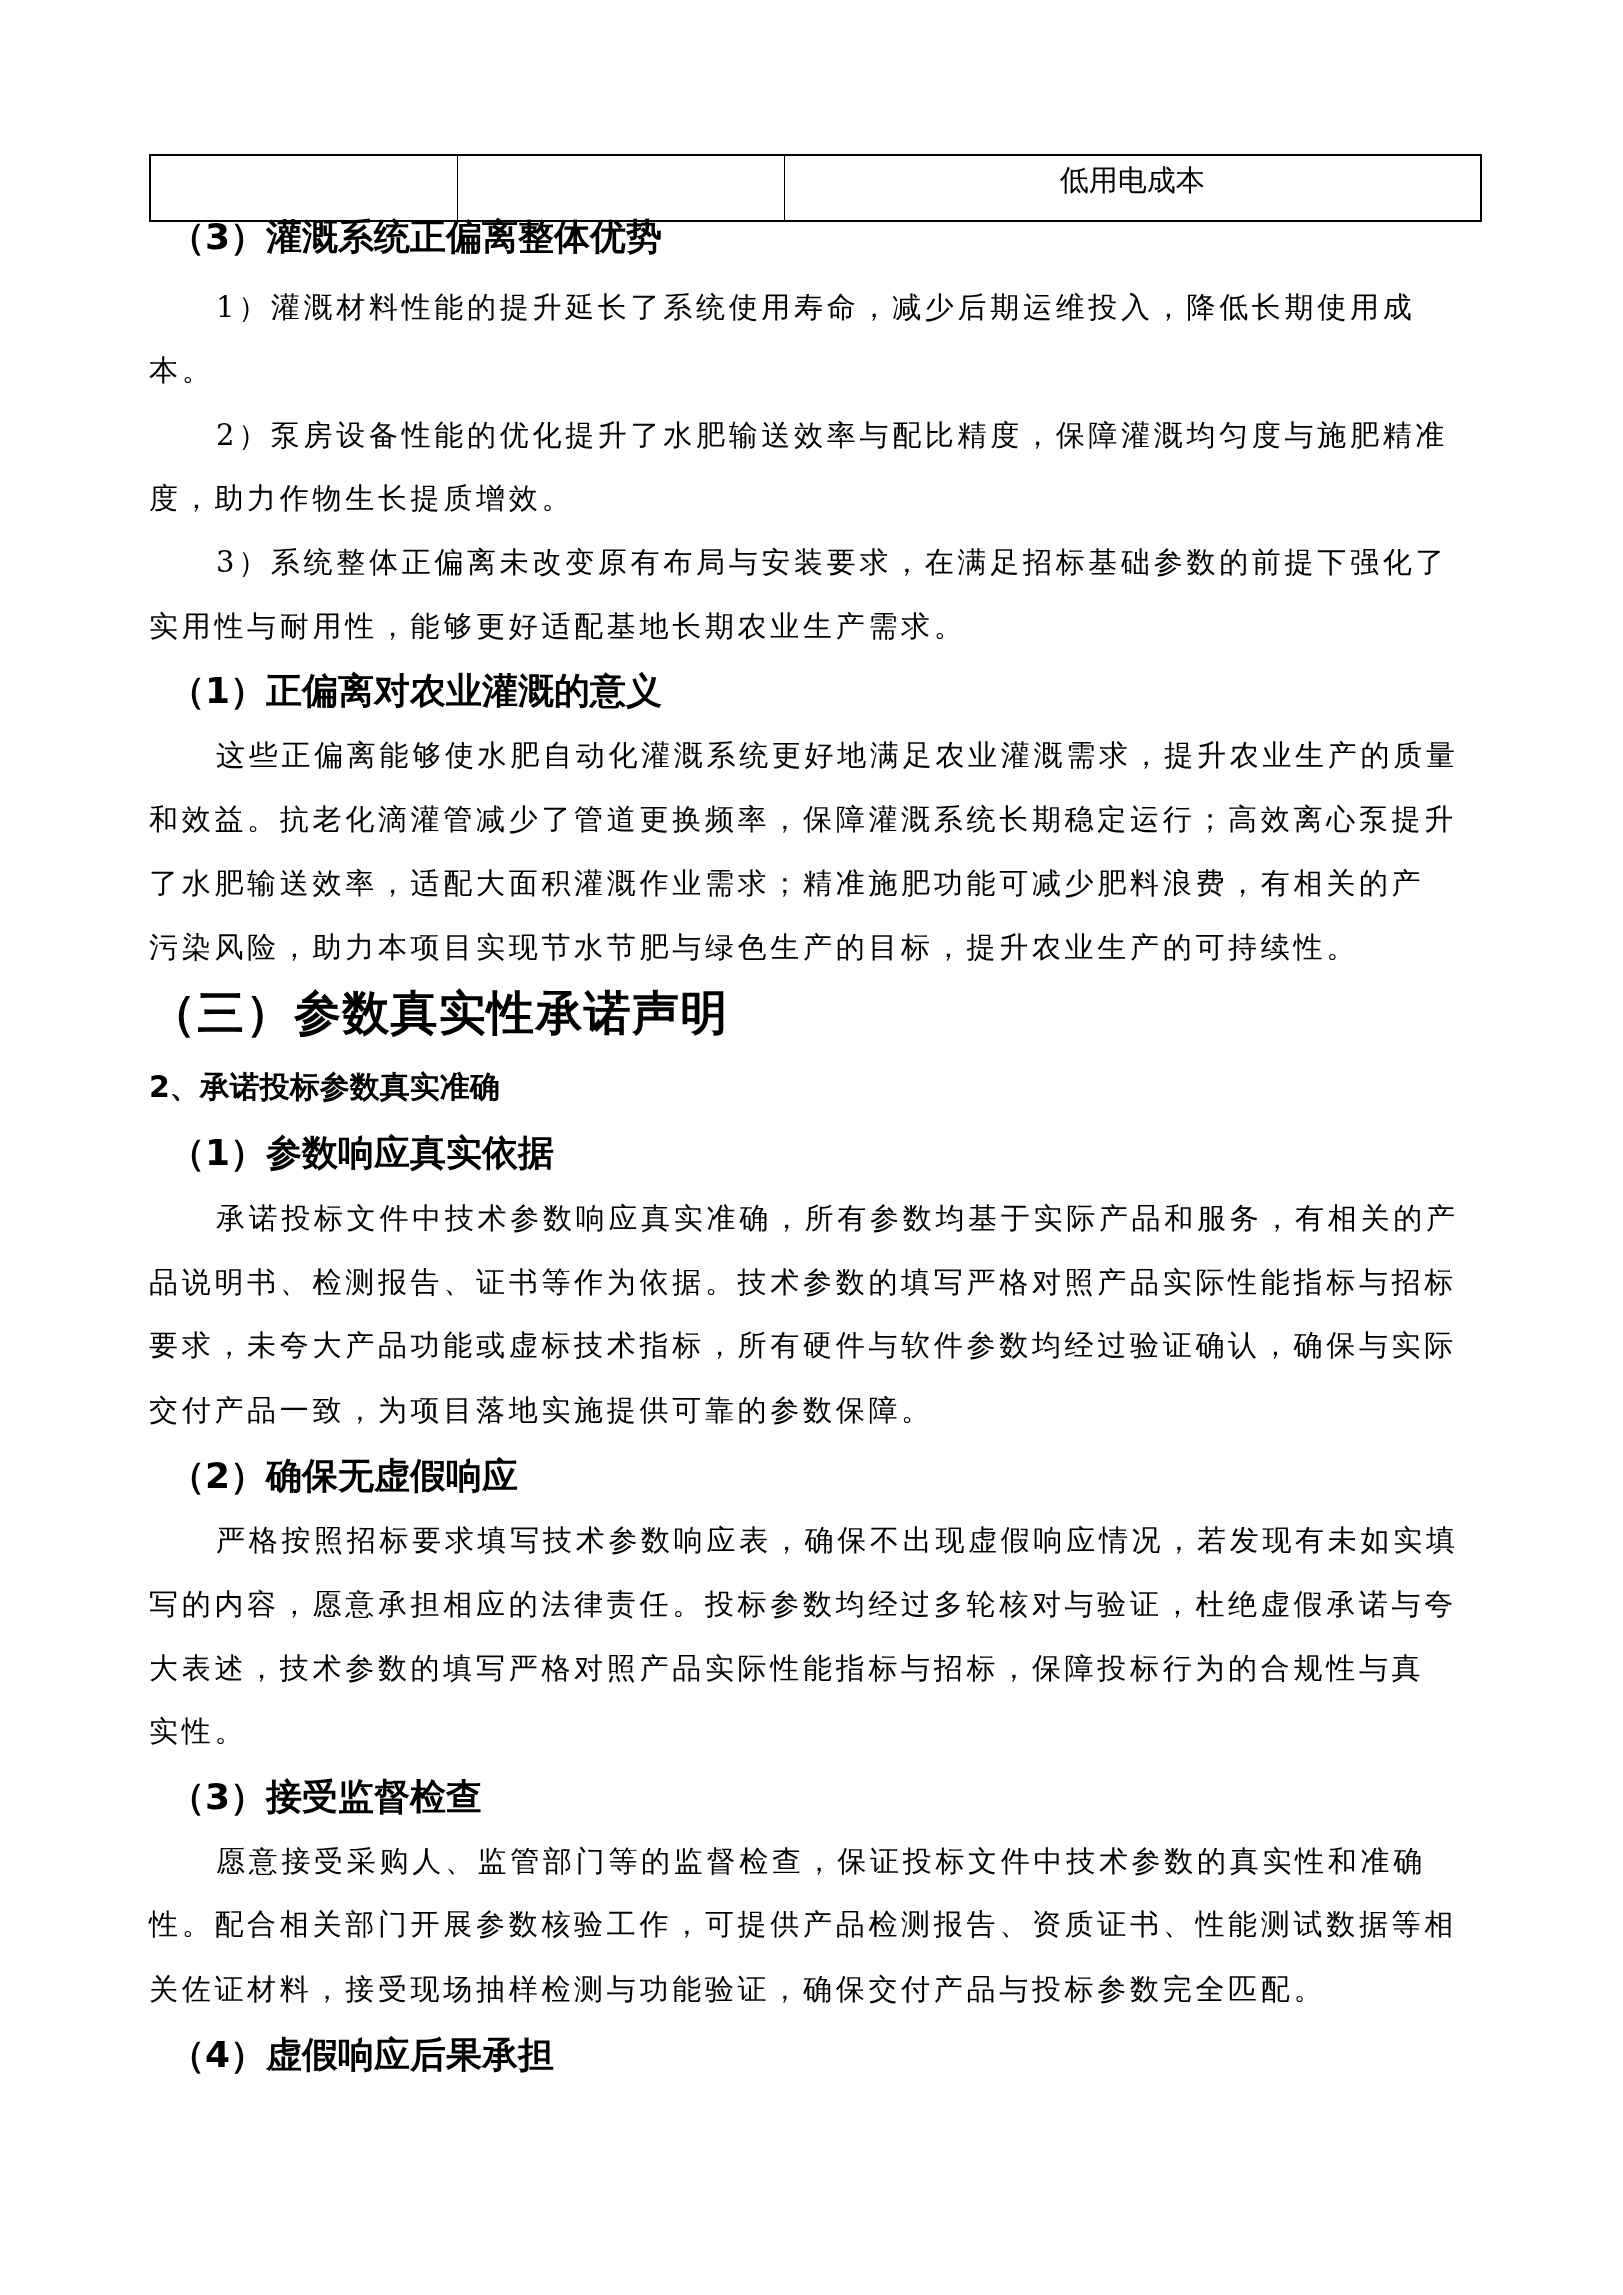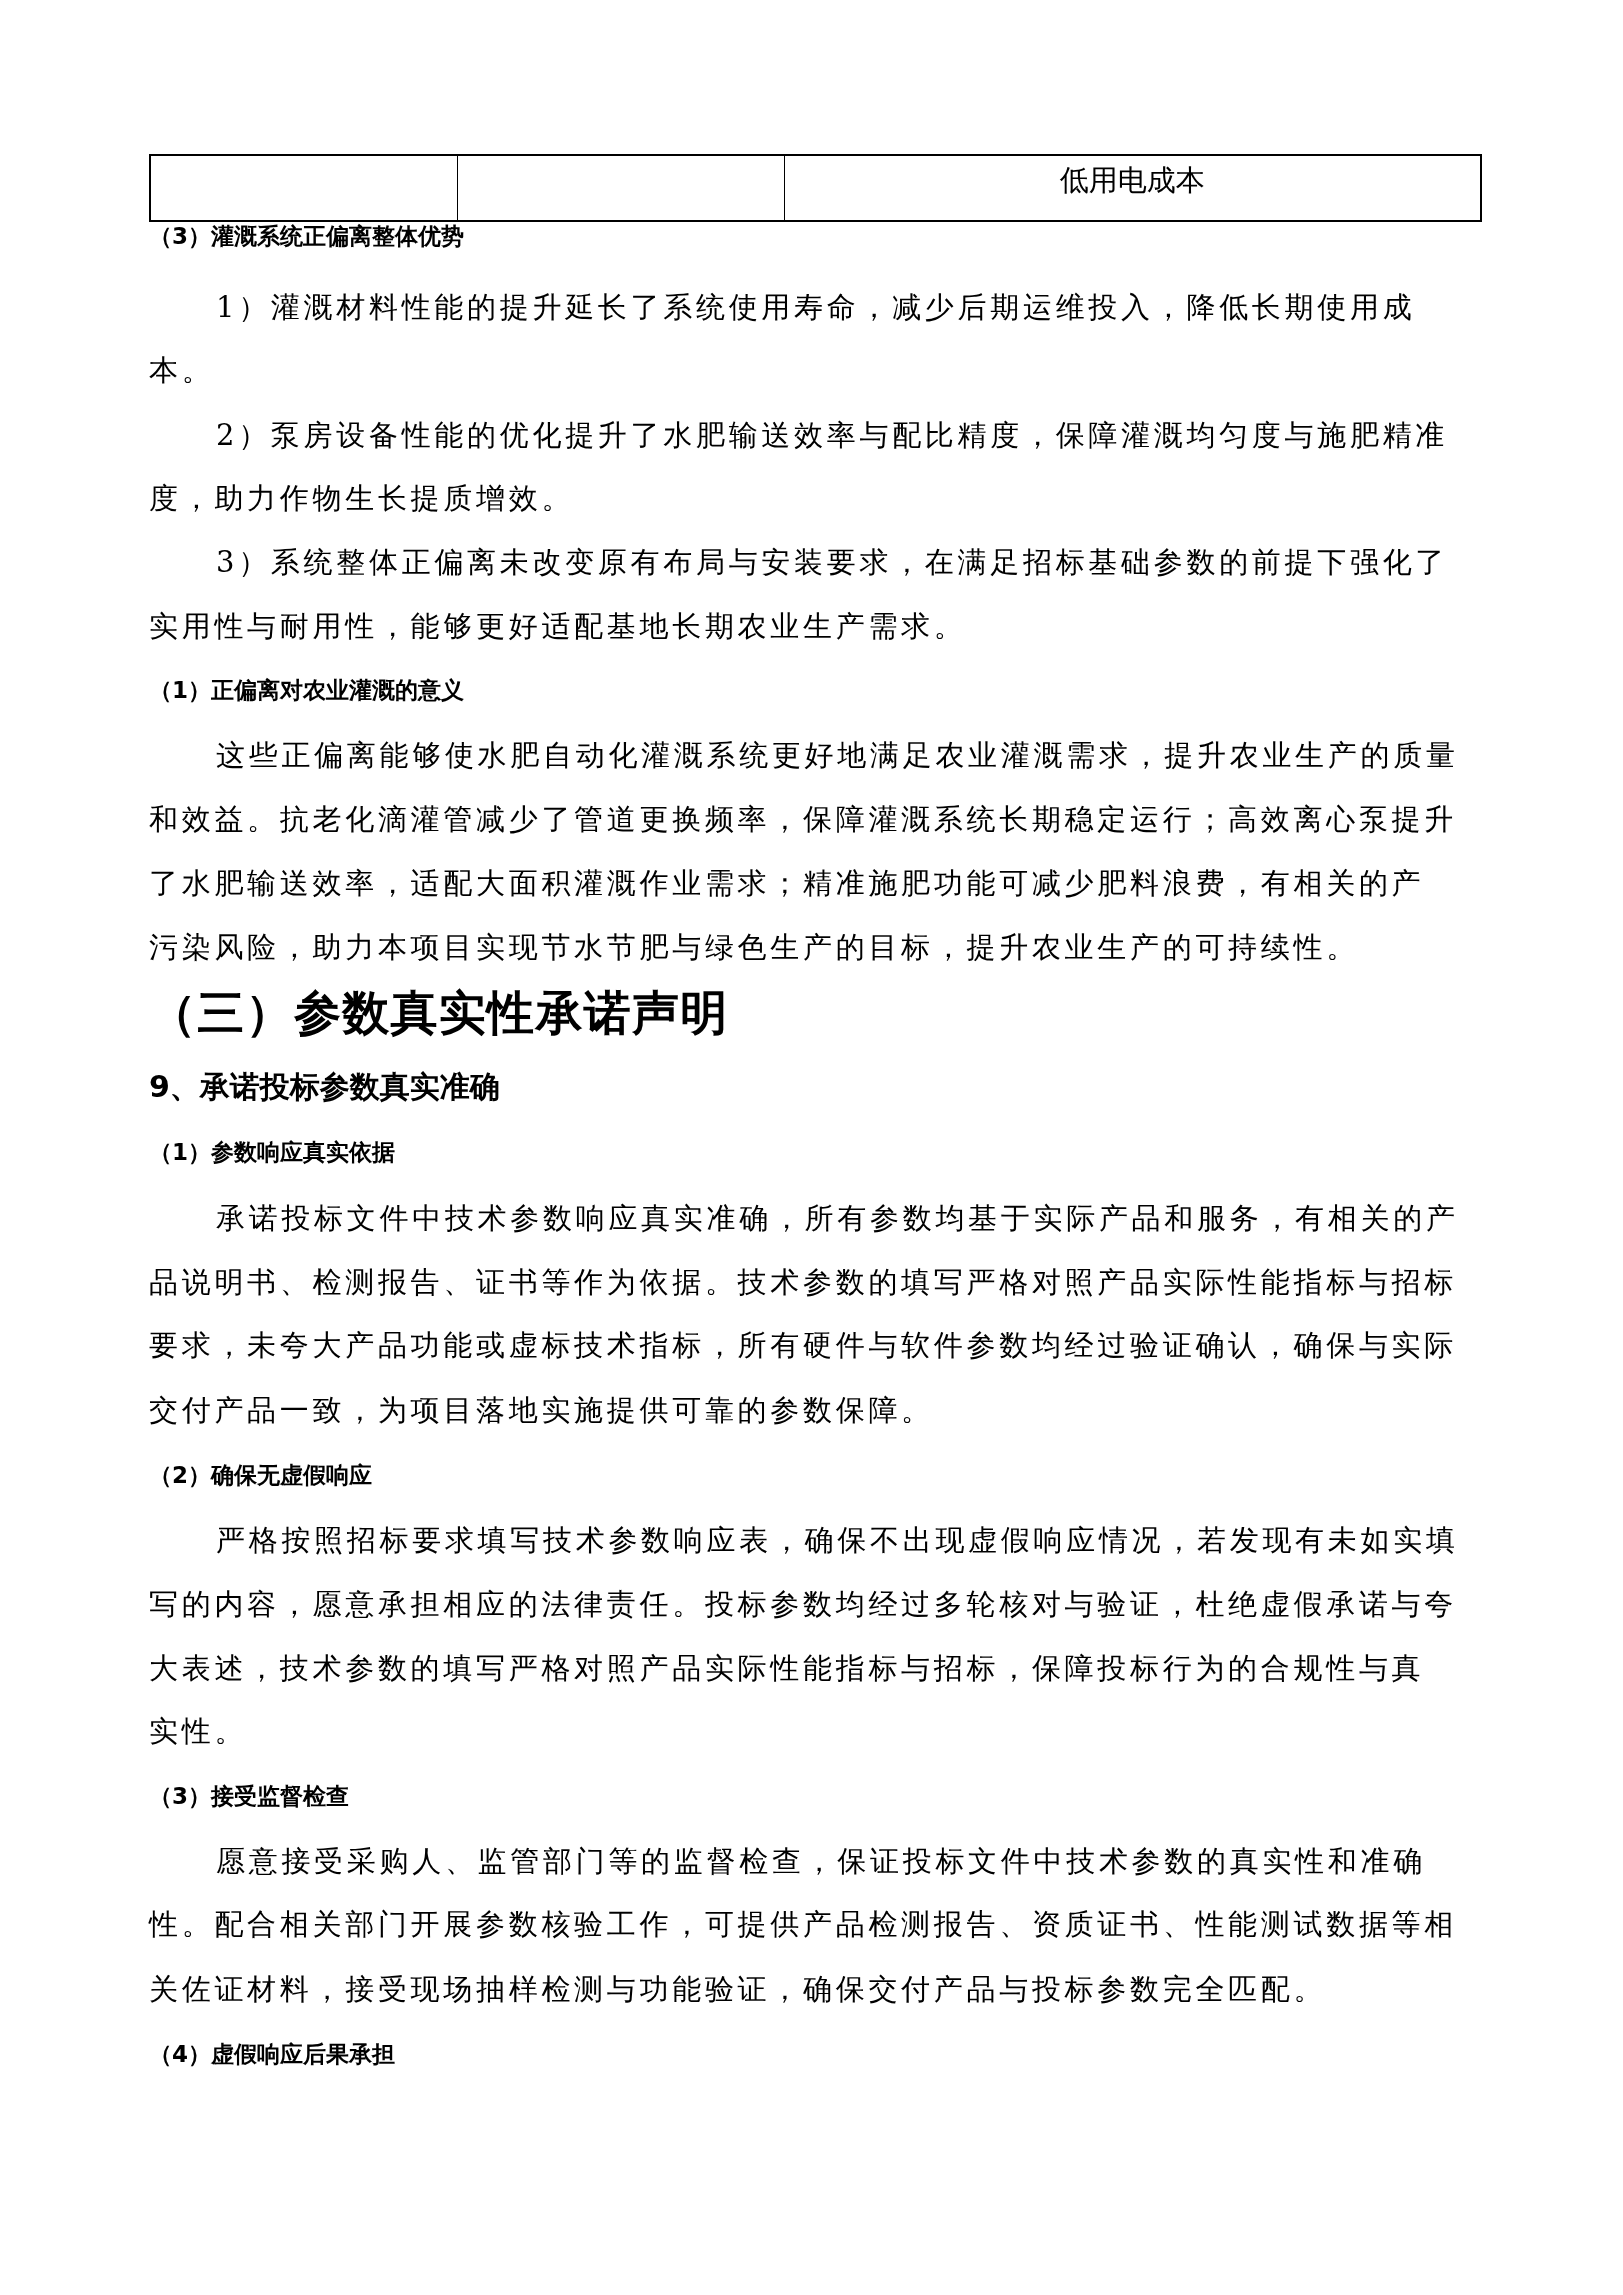--- a/index.html
+++ b/index.html
@@ -42,22 +42,23 @@
     white-space: nowrap;
     font-size: 29px;
     line-height: 39px;
     height: 39px;
     letter-spacing: 3.7px;
   }
   .indent { padding-left: 67px; box-sizing: border-box; }
   .h4 {
     font-family: "DejaVu Sans", "Liberation Sans", sans-serif;
     font-weight: bold;
-    font-size: 23px;
+    font-size: 36px;
     letter-spacing: 0px;
+    margin-left: 20px;
   }
   .h2 {
     font-family: "DejaVu Sans", "Liberation Sans", sans-serif;
     font-weight: bold;
     font-size: 47px;
     letter-spacing: 1.3px;
     line-height: 46px;
     height: 46px;
   }
   .h3 {
@@ -93,21 +94,21 @@
 <div class="line indent" style="top:543px">3）系统整体正偏离未改变原有布局与安装要求，在满足招标基础参数的前提下强化了</div>
 <div class="line" style="top:607px">实用性与耐用性，能够更好适配基地长期农业生产需求。</div>
 
 <div class="line h4" style="top:671px">（1）正偏离对农业灌溉的意义</div>
 <div class="line indent" style="top:736px">这些正偏离能够使水肥自动化灌溉系统更好地满足农业灌溉需求，提升农业生产的质量</div>
 <div class="line" style="top:800px">和效益。抗老化滴灌管减少了管道更换频率，保障灌溉系统长期稳定运行；高效离心泵提升</div>
 <div class="line" style="top:864px">了水肥输送效率，适配大面积灌溉作业需求；精准施肥功能可减少肥料浪费，有相关的产</div>
 <div class="line" style="top:928px">污染风险，助力本项目实现节水节肥与绿色生产的目标，提升农业生产的可持续性。</div>
 
 <div class="line h2" style="top:990px">（三）参数真实性承诺声明</div>
-<div class="line h3" style="top:1067px">9、承诺投标参数真实准确</div>
+<div class="line h3" style="top:1067px">2、承诺投标参数真实准确</div>
 
 <div class="line h4" style="top:1133px">（1）参数响应真实依据</div>
 <div class="line indent" style="top:1199px">承诺投标文件中技术参数响应真实准确，所有参数均基于实际产品和服务，有相关的产</div>
 <div class="line" style="top:1263px">品说明书、检测报告、证书等作为依据。技术参数的填写严格对照产品实际性能指标与招标</div>
 <div class="line" style="top:1326px">要求，未夸大产品功能或虚标技术指标，所有硬件与软件参数均经过验证确认，确保与实际</div>
 <div class="line" style="top:1391px">交付产品一致，为项目落地实施提供可靠的参数保障。</div>
 
 <div class="line h4" style="top:1456px">（2）确保无虚假响应</div>
 <div class="line indent" style="top:1521px">严格按照招标要求填写技术参数响应表，确保不出现虚假响应情况，若发现有未如实填</div>
 <div class="line" style="top:1585px">写的内容，愿意承担相应的法律责任。投标参数均经过多轮核对与验证，杜绝虚假承诺与夸</div>

